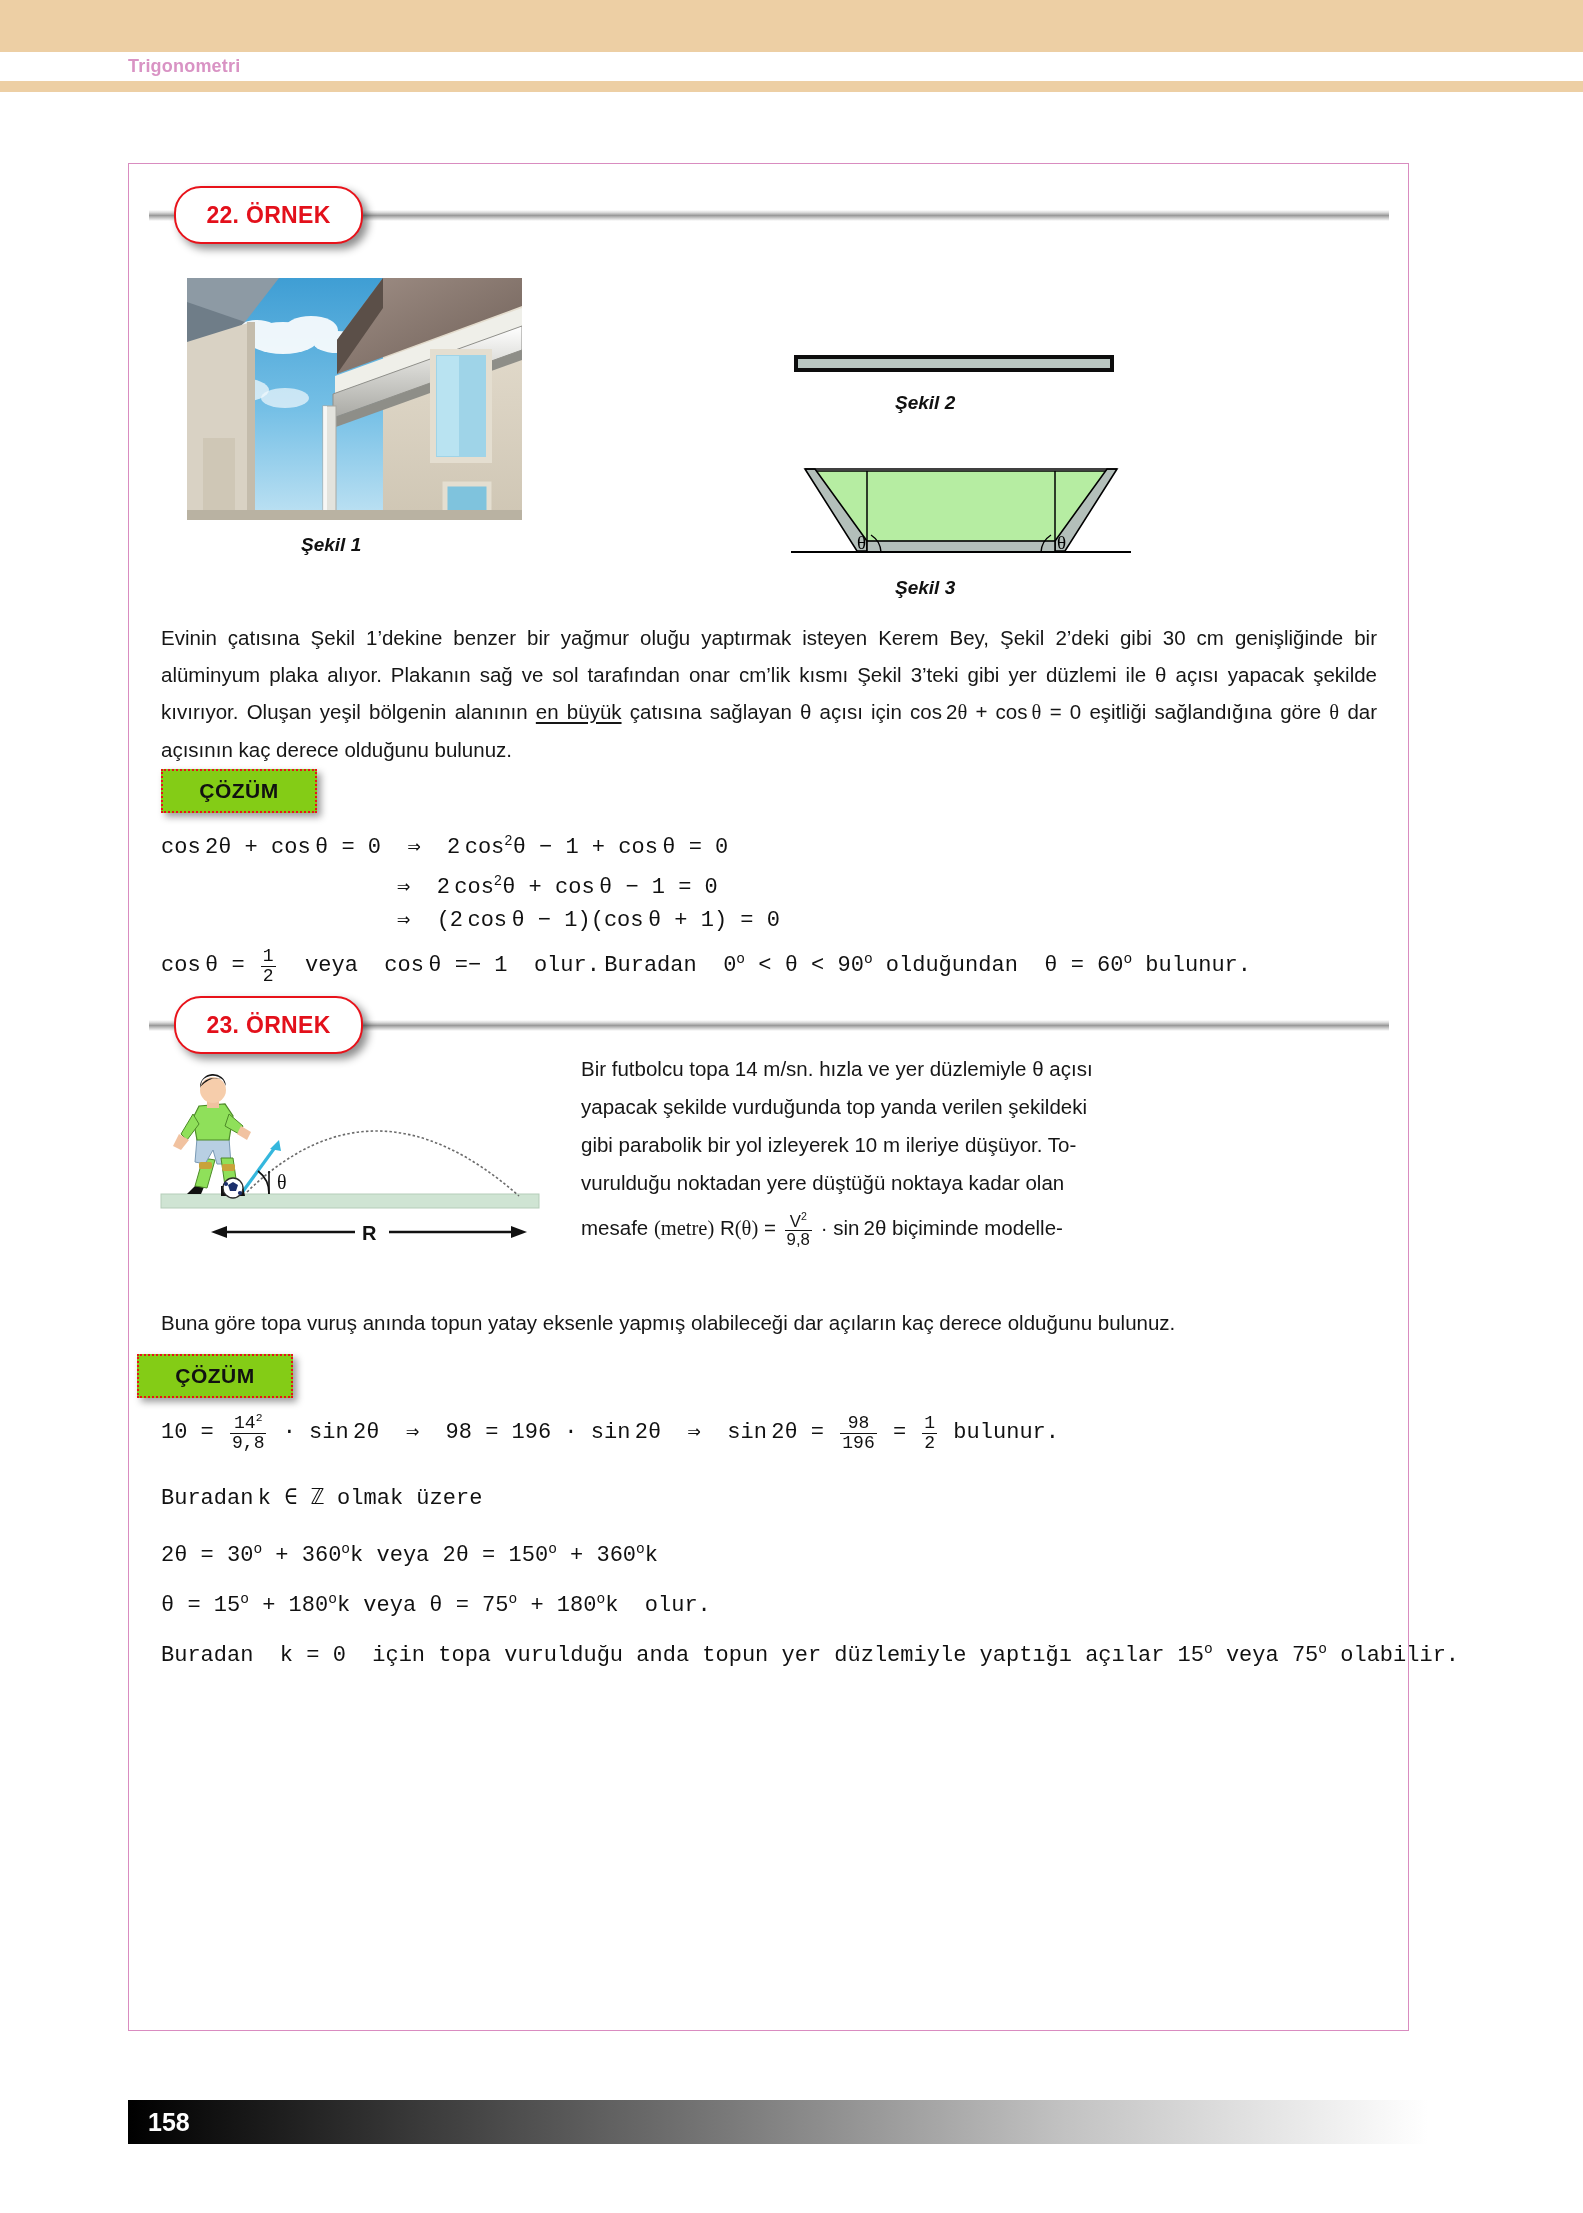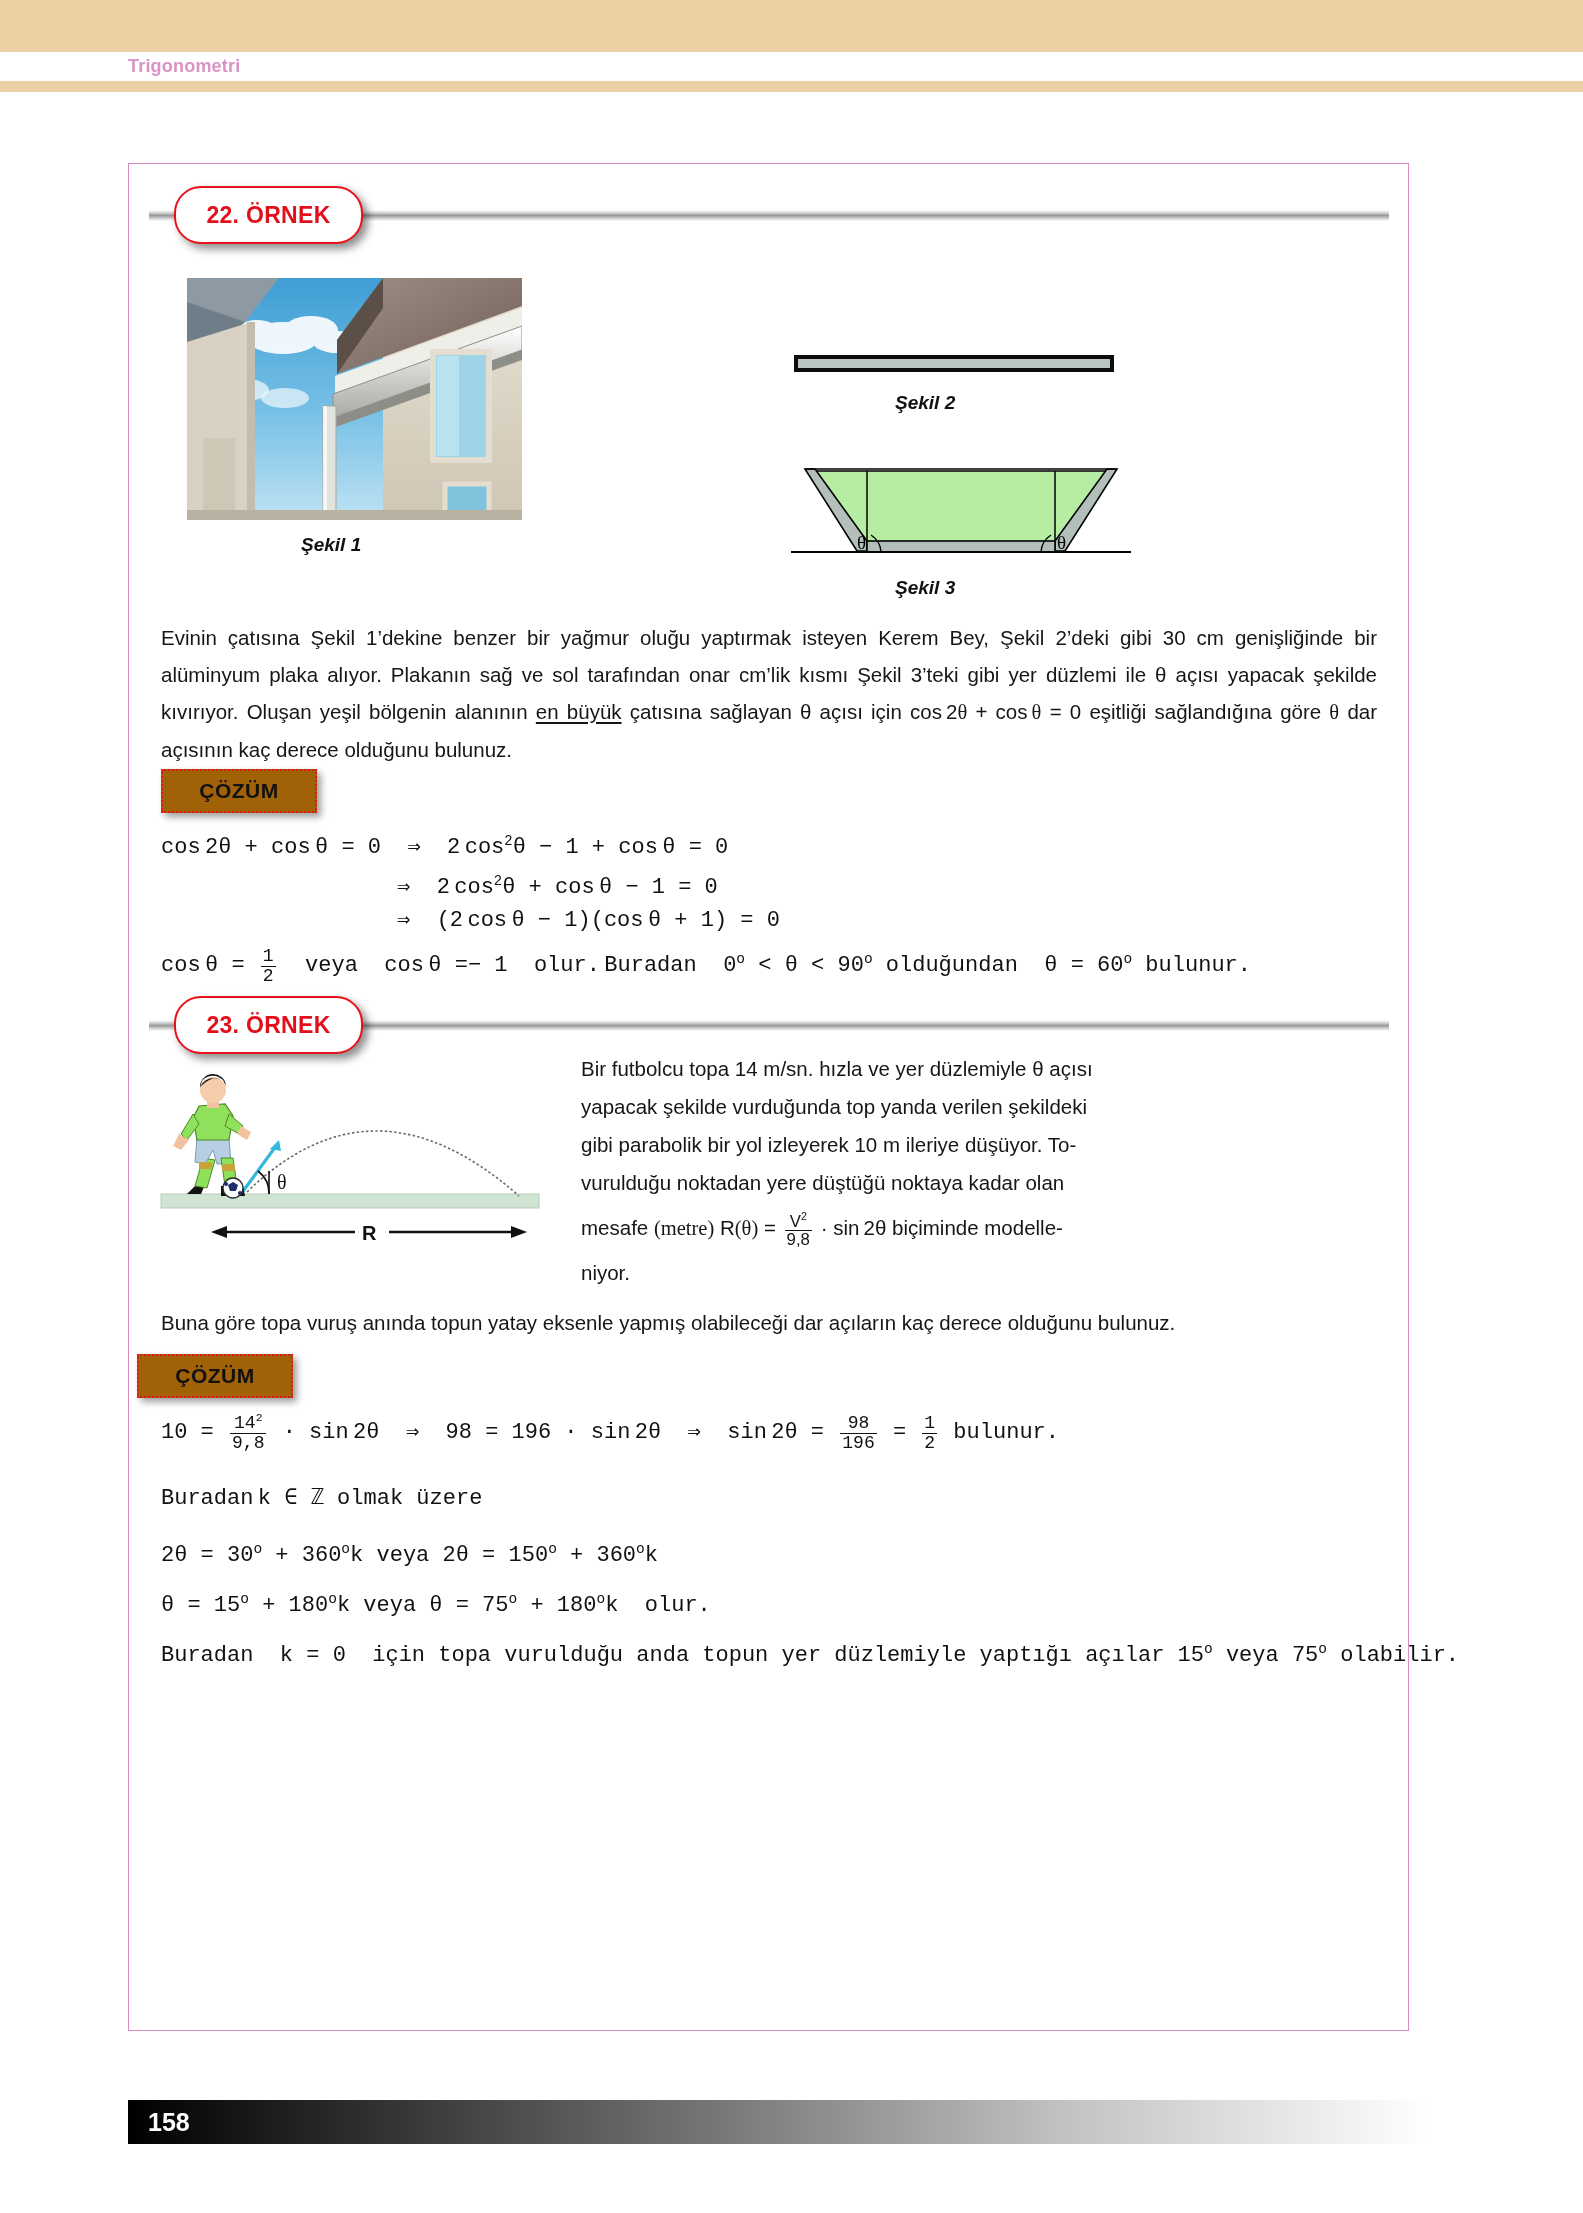--- a/index.html
+++ b/index.html
@@ -60,21 +60,21 @@
     font-size:23px; font-weight:bold; color:#e3101b;
     letter-spacing:0.3px;
     white-space:nowrap;
   }
 
   
   .cozum-badge{
     position:absolute;
     width:152px; height:40px;
     border:2px dotted #e8121a;
-    background:#a16207;
+    background:#84cc16;
     box-shadow:4px 4px 7px rgba(0,0,0,0.38);
     display:flex; align-items:center; justify-content:center;
     font-size:21px; font-weight:bold; color:#111;
     letter-spacing:0.5px;
     white-space:nowrap;
   }
 
   
   .ptext{
     position:absolute;
@@ -332,21 +332,20 @@
   <div class="ptext nj" style="left:452px; top:886px; width:798px; line-height:38px;">
     <div>Bir futbolcu topa 14 m/sn. hızla ve yer düzlemiyle θ açısı</div>
     <div>yapacak şekilde vurduğunda top yanda verilen şekildeki</div>
     <div>gibi parabolik bir yol izleyerek 10 m ileriye düşüyor. To-</div>
     <div>vurulduğu noktadan yere düştüğü noktaya kadar olan</div>
     <div style="line-height:52px;">
       mesafe <span style="font-family:'Liberation Serif',serif;">(metre)</span> R<span style="font-family:'Liberation Serif',serif;">(θ)</span> =
       <span class="frac" style="vertical-align:-0.5em;"><span class="num">V<sup class="s">2</sup></span><span class="den">9,8</span></span>
       · sin 2θ biçiminde modelle-
     </div>
-    <div>niyor.</div>
   </div>
 
   <div class="ptext nj" style="left:32px; top:1140px; width:1216px;">Buna göre topa vuruş anında topun yatay eksenle yapmış olabileceği dar açıların kaç derece olduğunu bulunuz.</div>
 
   <div class="cozum-badge" style="left:8px; top:1190px;">ÇÖZÜM</div>
 
   <div class="math" style="left:32px; top:1248px;">
     10 = <span class="frac"><span class="num">14<sup class="s">2</sup></span><span class="den">9,8</span></span> · sin 2θ &nbsp;⇒&nbsp; 98 = 196 · sin 2θ &nbsp;⇒&nbsp; sin 2θ = <span class="frac"><span class="num">98</span><span class="den">196</span></span> = <span class="frac"><span class="num">1</span><span class="den">2</span></span> bulunur.
   </div>
 

